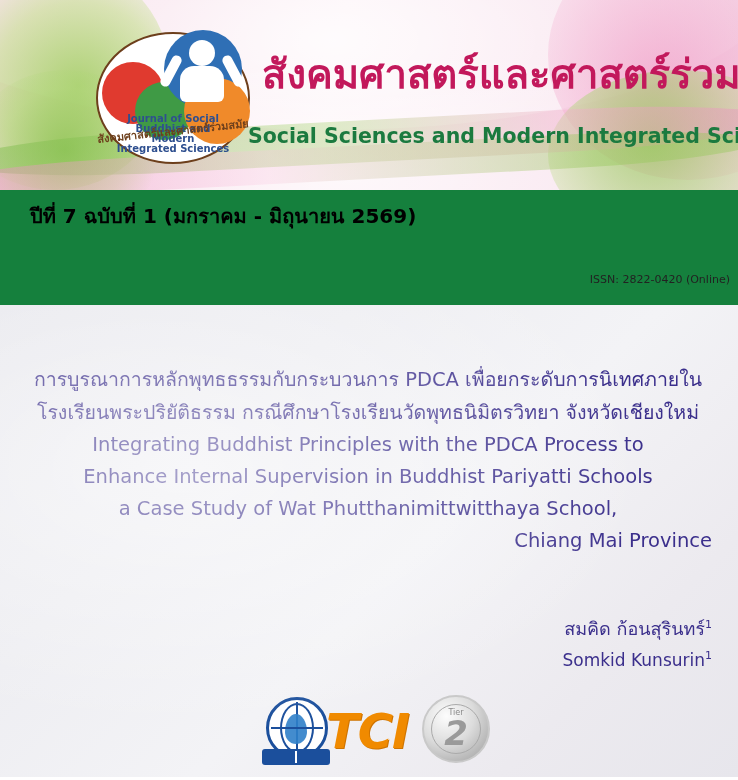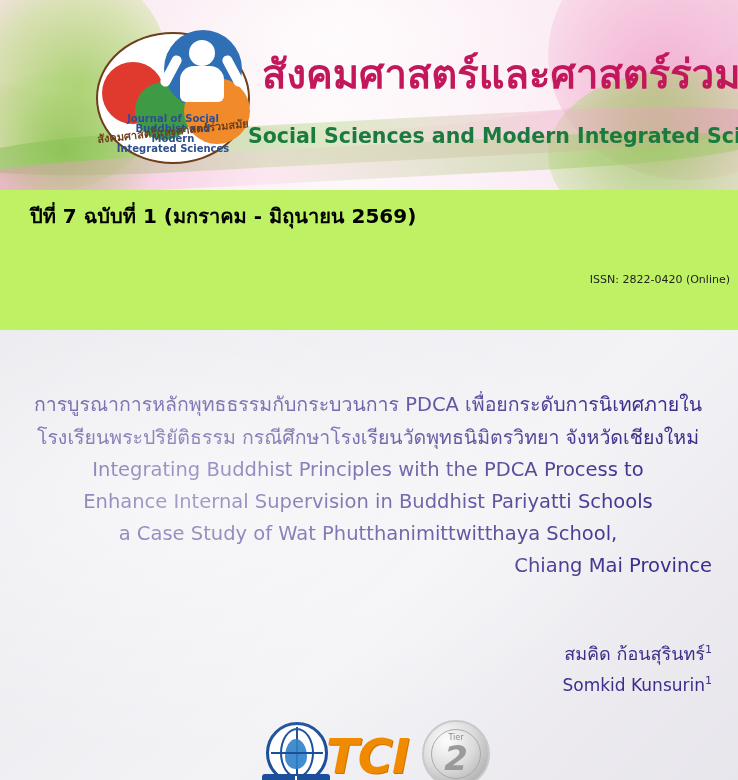--- a/index.html
+++ b/index.html
@@ -193,22 +193,22 @@
     font-size: 20.5px;
     font-weight: bold;
     color: #1b7a3f;
     white-space: nowrap;
   }
 
   
   .issue-bar {
     position: relative;
     width: 738px;
-    height: 140px;
-    background: #bef264;
+    height: 115px;
+    background: #15803d;
     overflow: hidden;
   }
   .issue-th {
     position: absolute;
     left: 30px; top: 10px;
     font-size: 20px;
     font-weight: bold;
     color: #000000;
   }
   .issue-en {

